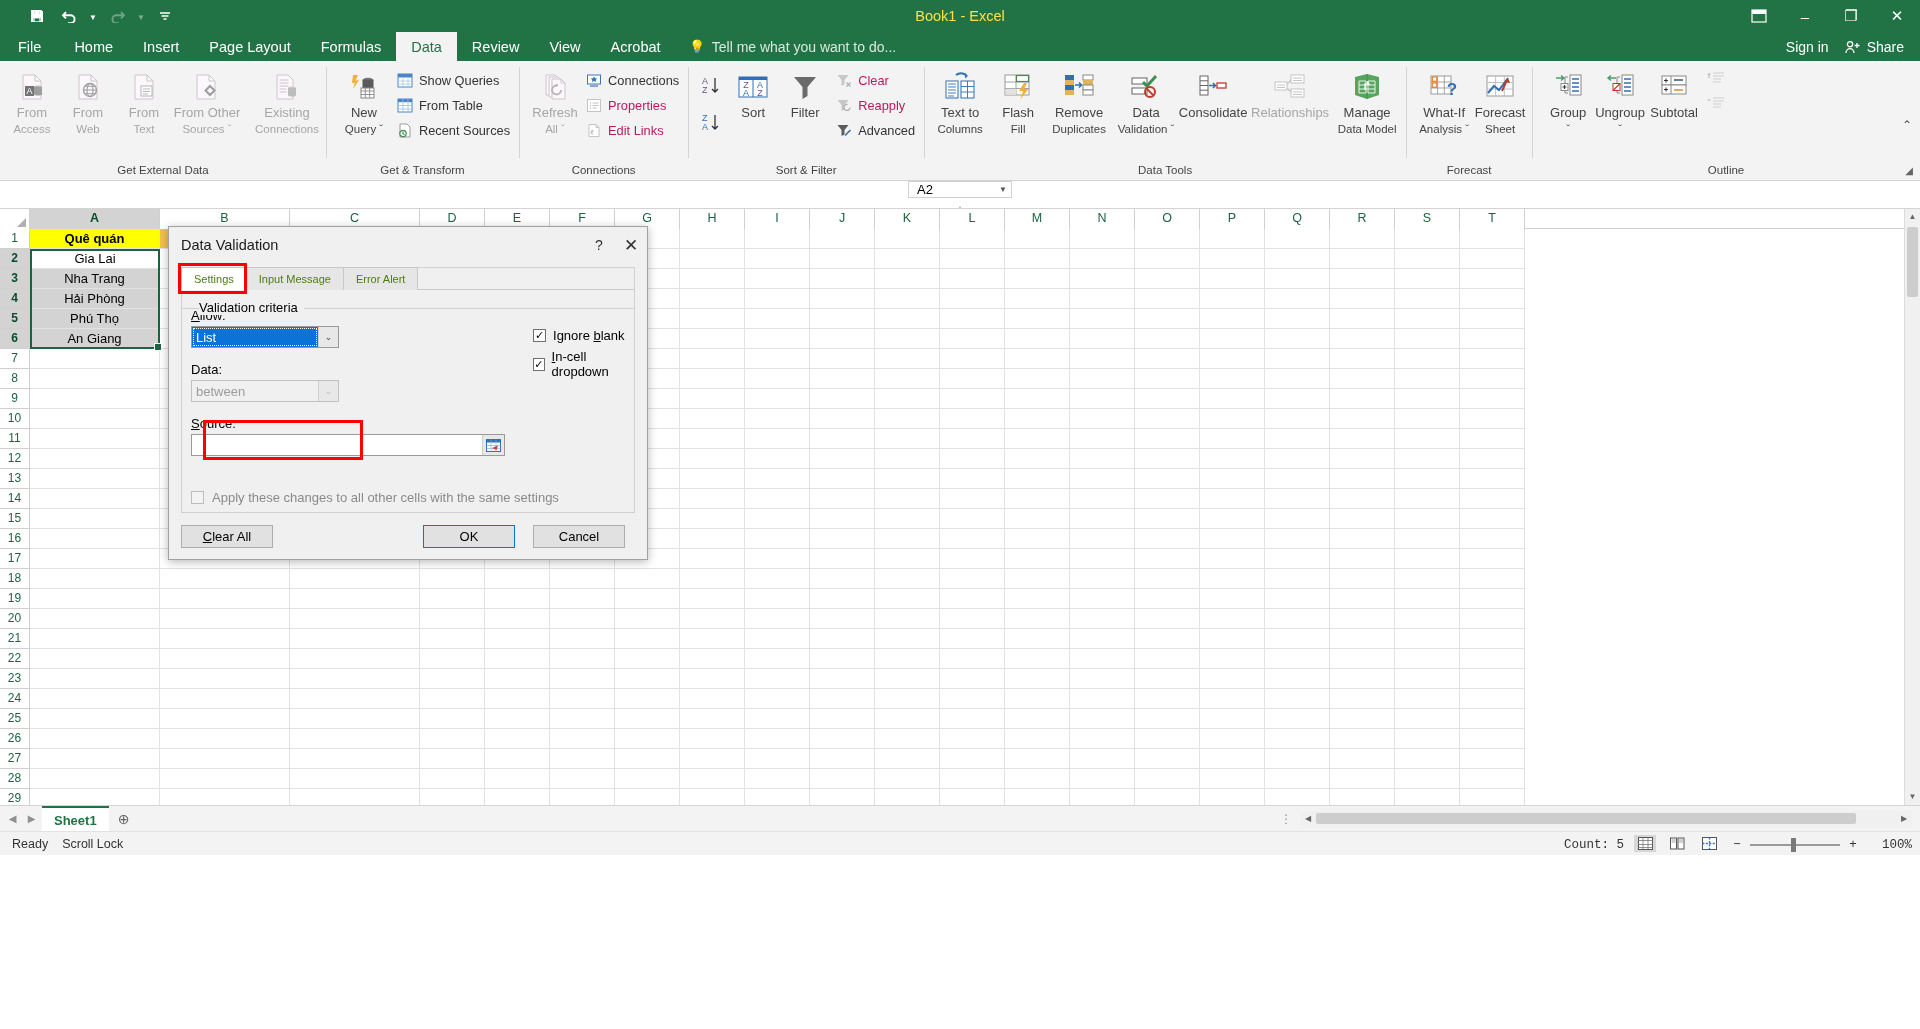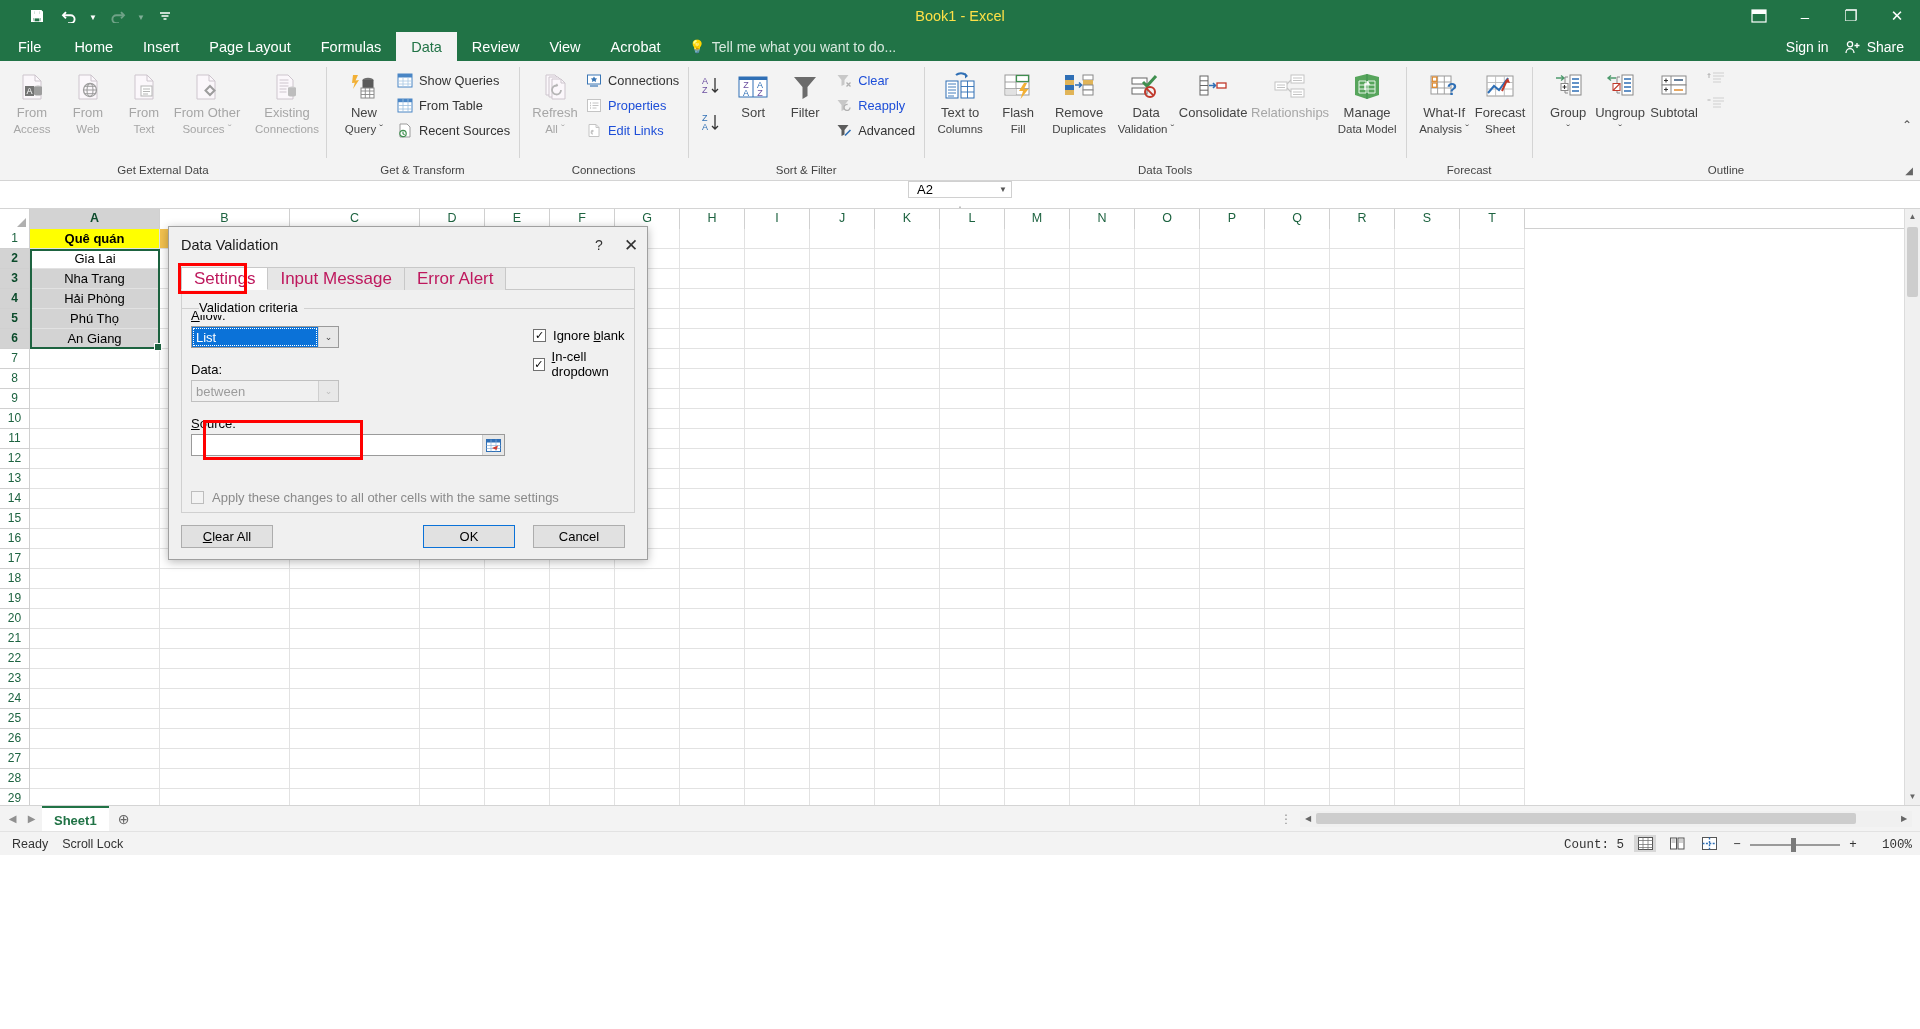--- a/index.html
+++ b/index.html
@@ -84,21 +84,21 @@
   .bigbtn .lbl { margin-top: 3px; }
   .bigbtn.dim { color: #a6a6a6; }
   .bigbtn.w70 { width: 70px; }
   .bigbtn.w64 { width: 64px; }
   .bigbtn.w52 { width: 52px; }
   .smallcol { display: flex; flex-direction: column; padding-top: 4px; gap: 2px; }
   .smallbtn {
     display: flex; align-items: center; gap: 6px; height: 23px; padding: 0 5px;
     font-size: 12.8px; color: #333; white-space: nowrap;
   }
-  .smallbtn.dim { color: #1d4ed8; }
+  .smallbtn.dim { color: #be185d; }
   .dlg-launcher {
     position: absolute; right: 4px; bottom: 2px; width: 14px; height: 14px;
     color: #666; font-size: 10px; line-height: 14px; text-align: center;
   }
   .ribbon-collapse {
     position: absolute; right: 8px; top: 48%; color: #555; font-size: 12px;
   }
 
   
   .formulabar {
@@ -223,22 +223,22 @@
   .dlg-title {
     height: 36px; display: flex; align-items: center; padding-left: 12px;
     font-size: 14.5px; color: #1a1a1a; background: #f0f0f0;
   }
   .dlg-title-btns { margin-left: auto; display: flex; }
   .dlg-tb { width: 32px; height: 30px; display: flex; align-items: center; justify-content: center; font-size: 14px; color: #333; }
   .dlg-tb.x { font-size: 17px; }
   .dlg-body { padding: 0 12px; position: relative; }
   .tabs-row { display: flex; height: 23px; position: relative; border-bottom: 1px solid #c8c8c8; }
   .dtab {
-    padding: 0 12px; height: 23px; line-height: 22px; font-size: 17px;
-    background: #e6e6e6; border: 1px solid #c8c8c8; border-bottom: none; margin-right: -1px; color: #be185d;
+    padding: 0 12px; height: 23px; line-height: 22px; font-size: 11px;
+    background: #e6e6e6; border: 1px solid #c8c8c8; border-bottom: none; margin-right: -1px; color: #4d7c0f;
   }
   .dtab.active { background: #fff; border-bottom: 1px solid #fff; position: relative; z-index: 2; }
   .tab-highlight {
     position: absolute; left: -3px; top: -4px; width: 69px; height: 31px;
     border: 3px solid #ff0000; pointer-events: none; z-index: 5;
   }
   .fs-legend {
     position: absolute; top: -8px; left: 18px; background: #f0f0f0; padding-right: 6px; font-size: 13px;
   }
   .fs-line { position: absolute; top: 0px; left: 0; right: 0; height: 1px; background: #d0d0d0; }

